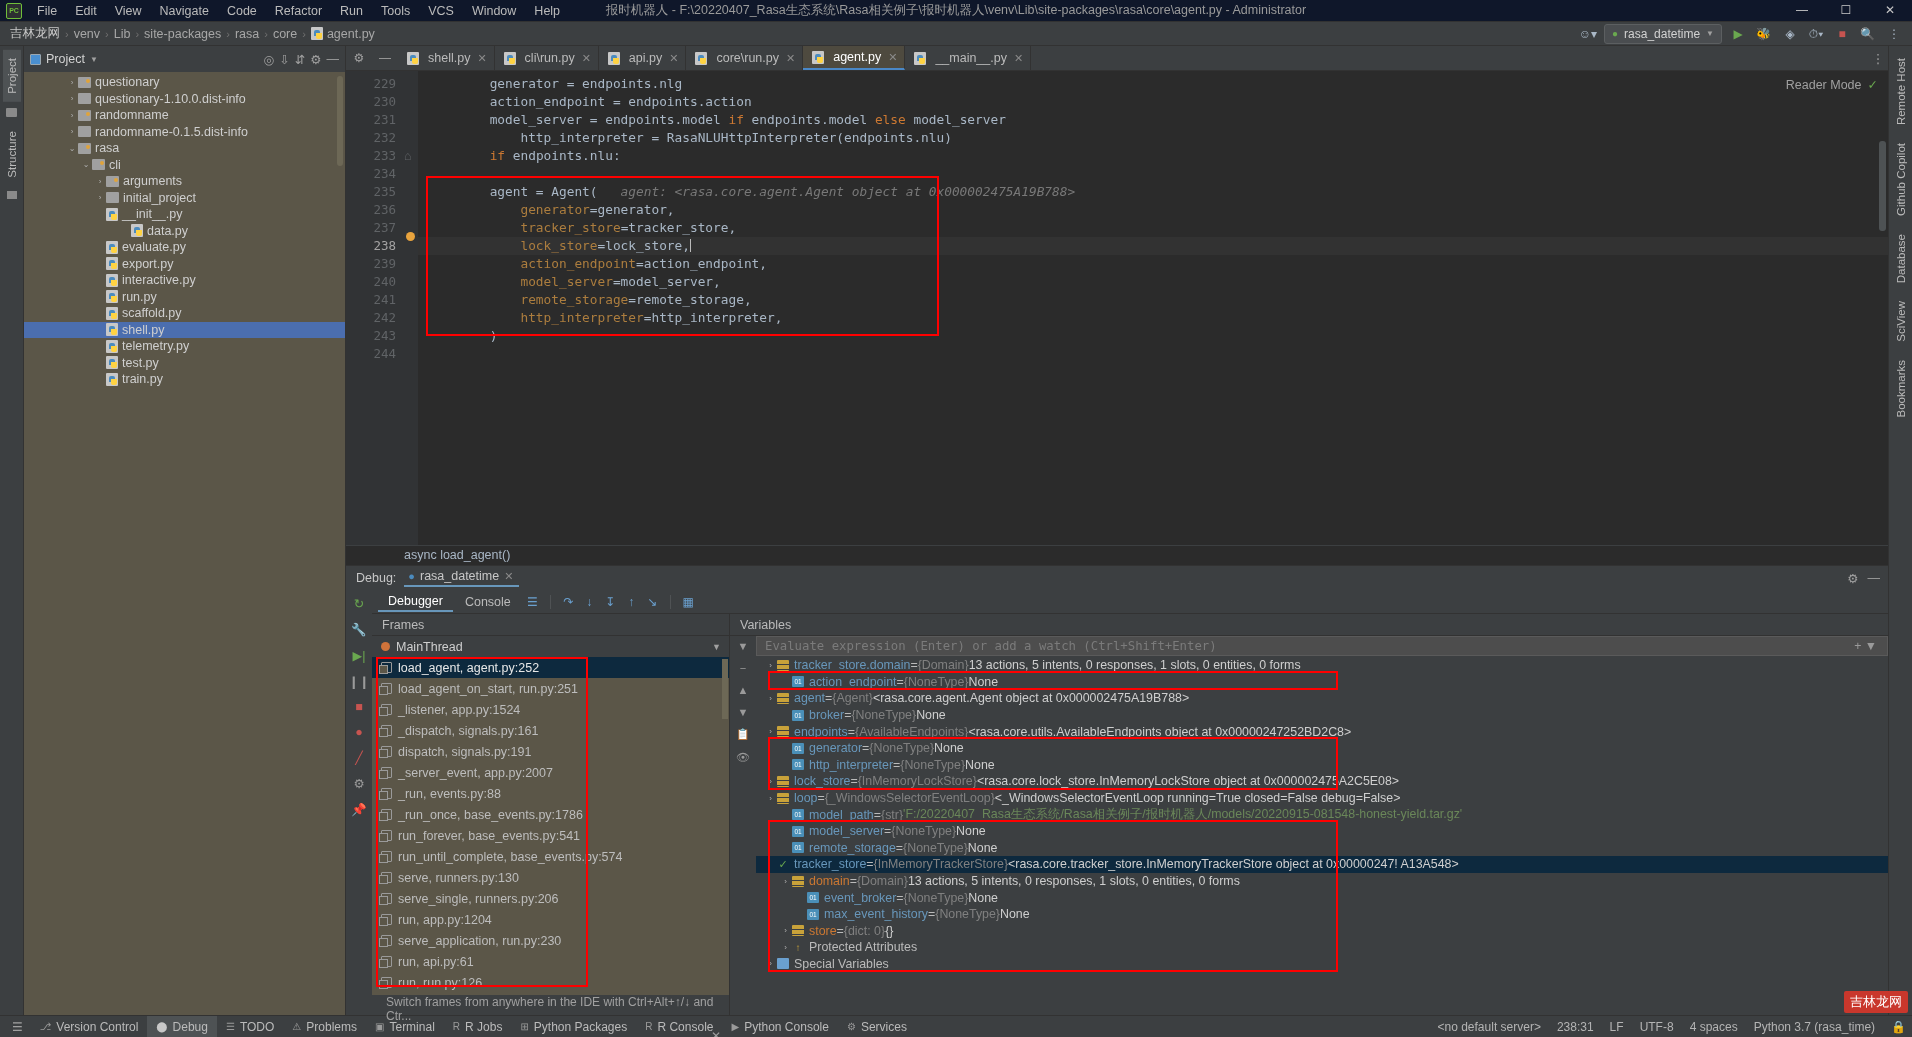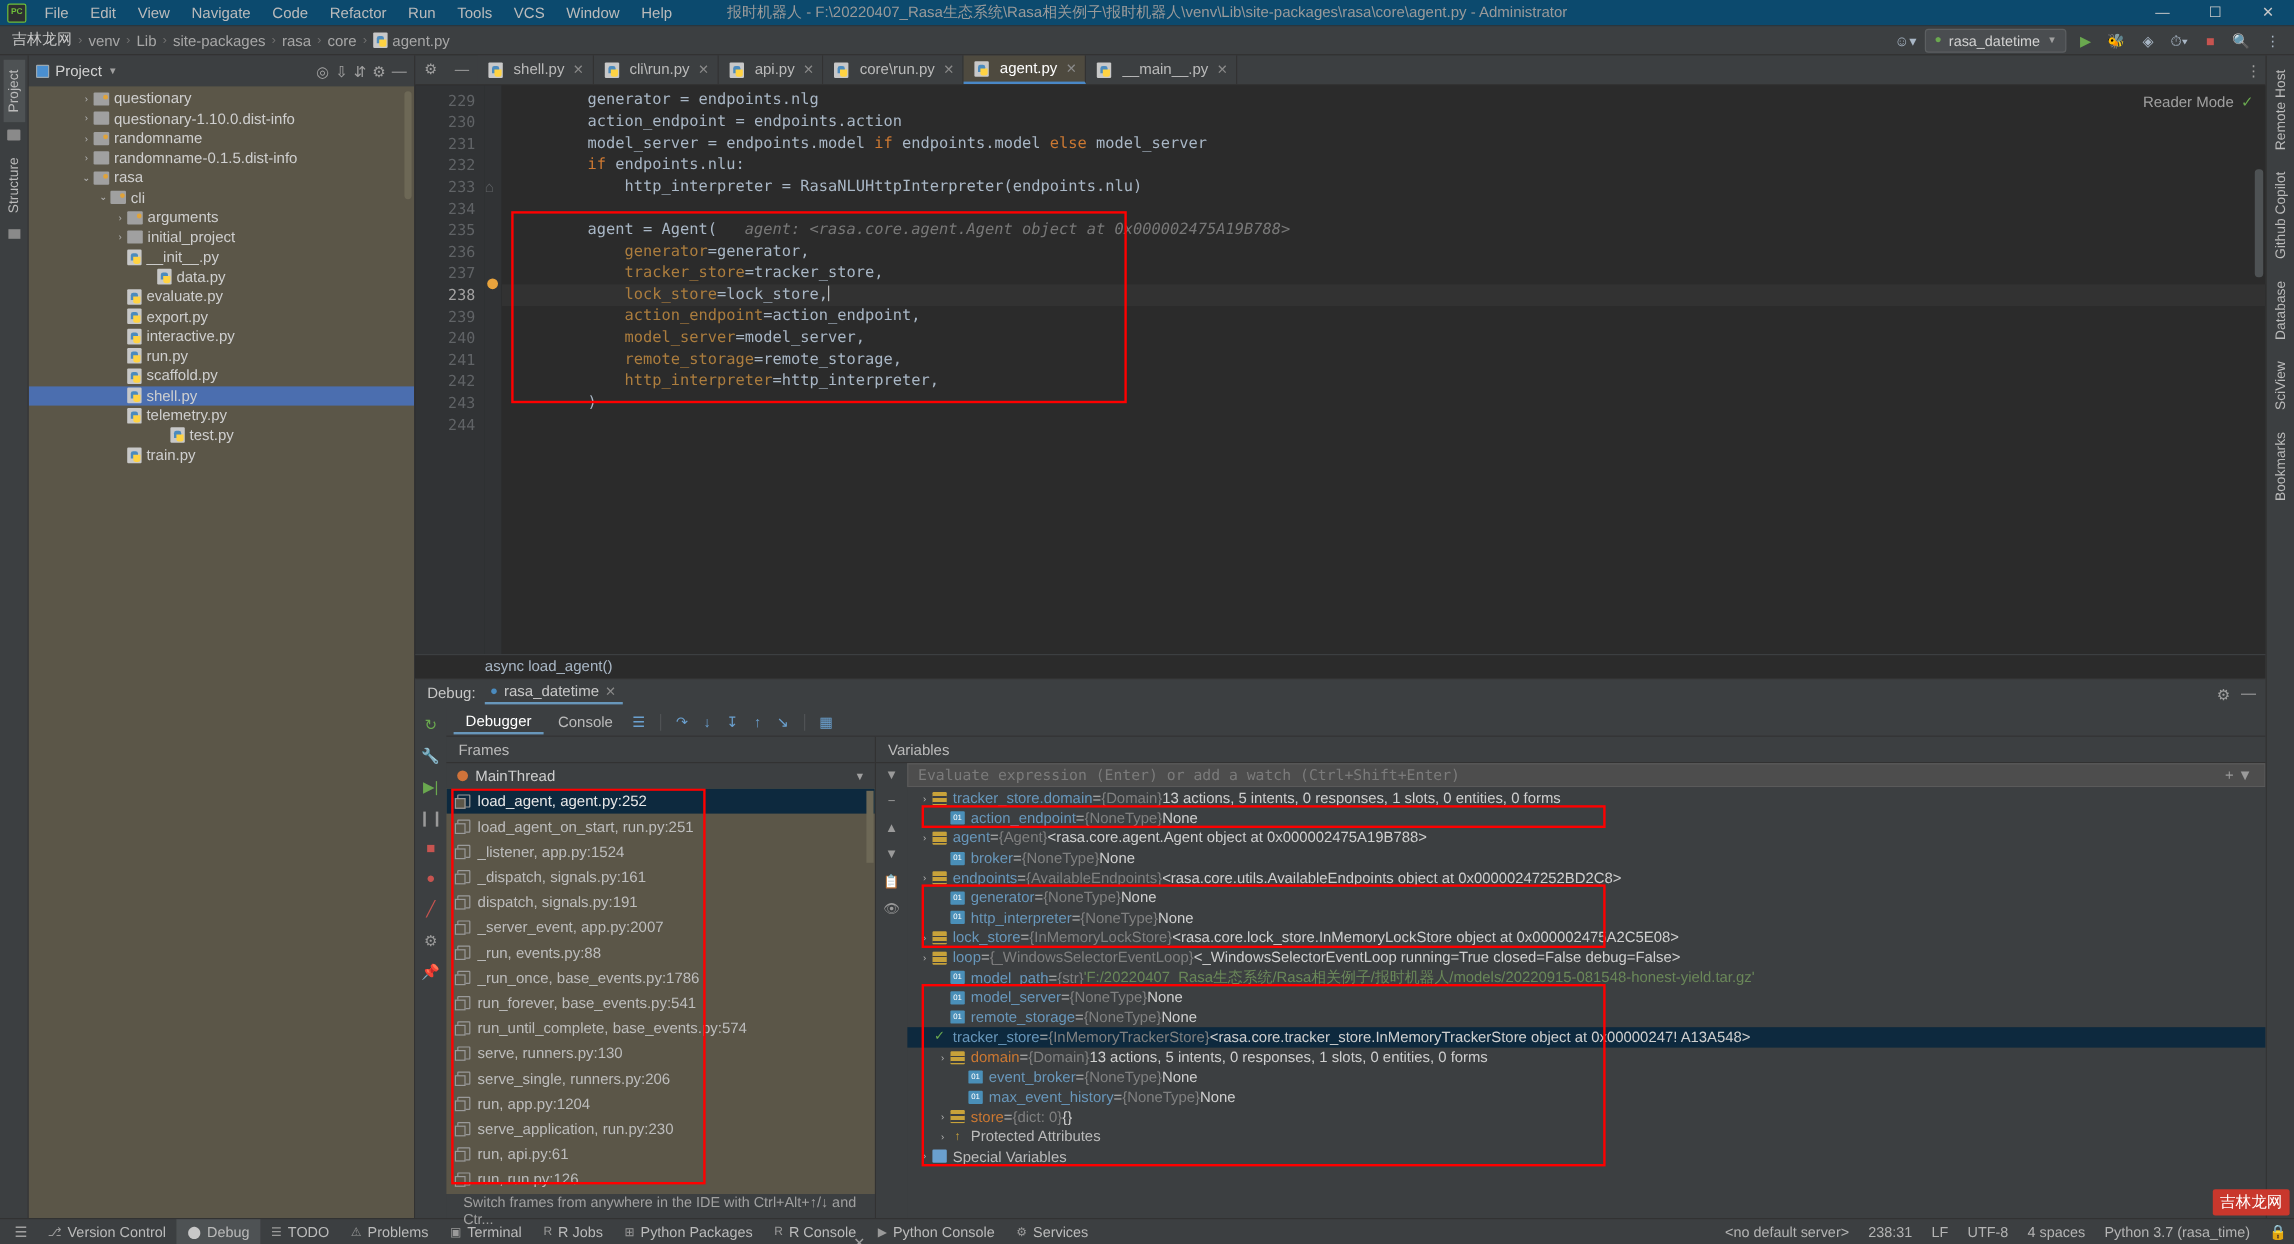--- a/index.html
+++ b/index.html
@@ -2,21 +2,21 @@
 <html><head>
 <meta charset="utf-8">
 <style>
   * { box-sizing: border-box; margin:0; padding:0; }
   html,body { width:1912px; height:1037px; overflow:hidden;
     background:#3c3f41; color:#bbbbbb;
     font-family:"Liberation Sans", sans-serif; font-size:12.5px; }
   .mono { font-family:"DejaVu Sans Mono", monospace; }
 
   
-  #titlebar { height:22px; background:#0c4a6e; display:flex; align-items:center;
+  #titlebar { height:22px; background:#0f172a; display:flex; align-items:center;
     border-bottom:1px solid #323232; position:relative; }
   #pc-logo { width:16px; height:16px; margin:0 6px 0 6px; background:#2d2f31;
     border:1px solid #6fbf3a; border-radius:2px; color:#6fbf3a; font-size:7px;
     line-height:14px; text-align:center; font-weight:bold; flex:none;}
   .menu { display:flex; align-items:center; gap:0px; }
   .menu > div { padding:2px 9px; color:#bbbbbb; font-size:12.5px; cursor:default; }
   #win-title { position:absolute; left:0; right:0; text-align:center;
     color:#9a9a9a; font-size:12.5px; pointer-events:none; }
   #win-ctrl { margin-left:auto; display:flex; z-index:3; }
   #win-ctrl div { width:44px; height:22px; text-align:center; line-height:21px;
@@ -370,21 +370,21 @@
         <div class="trow sel" style="padding-left: 70px;">
           <span class="arr"></span>
           <span class="pyicon"></span>
           <span>shell.py</span>
         </div>
         <div class="trow" style="padding-left: 70px;">
           <span class="arr"></span>
           <span class="pyicon"></span>
           <span>telemetry.py</span>
         </div>
-        <div class="trow" style="padding-left: 70px; margin-left: 36px;">
+        <div class="trow" style="padding-left: 70px;">
           <span class="arr"></span>
           <span class="pyicon"></span>
           <span>test.py</span>
         </div>
         <div class="trow" style="padding-left: 70px; align-items: center;">
           <span class="arr"></span>
           <span class="pyicon"></span>
           <span>train.py</span>
         </div>
         <div id="tree-scroll"></div>
@@ -467,22 +467,22 @@
             <div class="lnum"></div>
             <div class="lnum"></div>
             <div class="lnum"></div>
             <div class="lnum"></div>
             <div class="lnum"></div>
           </div>
         <div id="code">
             <div class="cline mono"><span class="var">        generator = endpoints.nlg</span></div>
             <div class="cline mono"><span class="var">        action_endpoint = endpoints.action</span></div>
             <div class="cline mono"><span class="var">        model_server = endpoints.model </span><span class="kw">if</span><span class="var"> endpoints.model </span><span class="kw">else</span><span class="var"> model_server</span></div>
+            <div class="cline mono"><span class="var">            http_interpreter = RasaNLUHttpInterpreter(endpoints.nlu)</span></div>
             <div class="cline mono"><span class="var">        </span><span class="kw">if</span><span class="var"> endpoints.nlu:</span></div>
-            <div class="cline mono"><span class="var">            http_interpreter = RasaNLUHttpInterpreter(endpoints.nlu)</span></div>
             <div class="cline mono"><span class="var"></span></div>
             <div class="cline mono"><span class="var">        agent = Agent(</span><span class="hint">   agent: &lt;rasa.core.agent.Agent object at 0x000002475A19B788&gt;</span></div>
             <div class="cline mono"><span class="var">            </span><span class="par">generator</span><span class="var">=generator,</span></div>
             <div class="cline mono"><span class="var">            </span><span class="par">tracker_store</span><span class="var">=tracker_store,</span></div>
             <div class="cline mono hl"><span class="var">            </span><span class="par">lock_store</span><span class="var">=lock_store,</span><span class="caret"></span></div>
             <div class="cline mono"><span class="var">            </span><span class="par">action_endpoint</span><span class="var">=action_endpoint,</span></div>
             <div class="cline mono"><span class="var">            </span><span class="par">model_server</span><span class="var">=model_server,</span></div>
             <div class="cline mono"><span class="var">            </span><span class="par">remote_storage</span><span class="var">=remote_storage,</span></div>
             <div class="cline mono"><span class="var">            </span><span class="par">http_interpreter</span><span class="var">=http_interpreter,</span></div>
             <div class="cline mono"><span class="var">        )</span></div>

